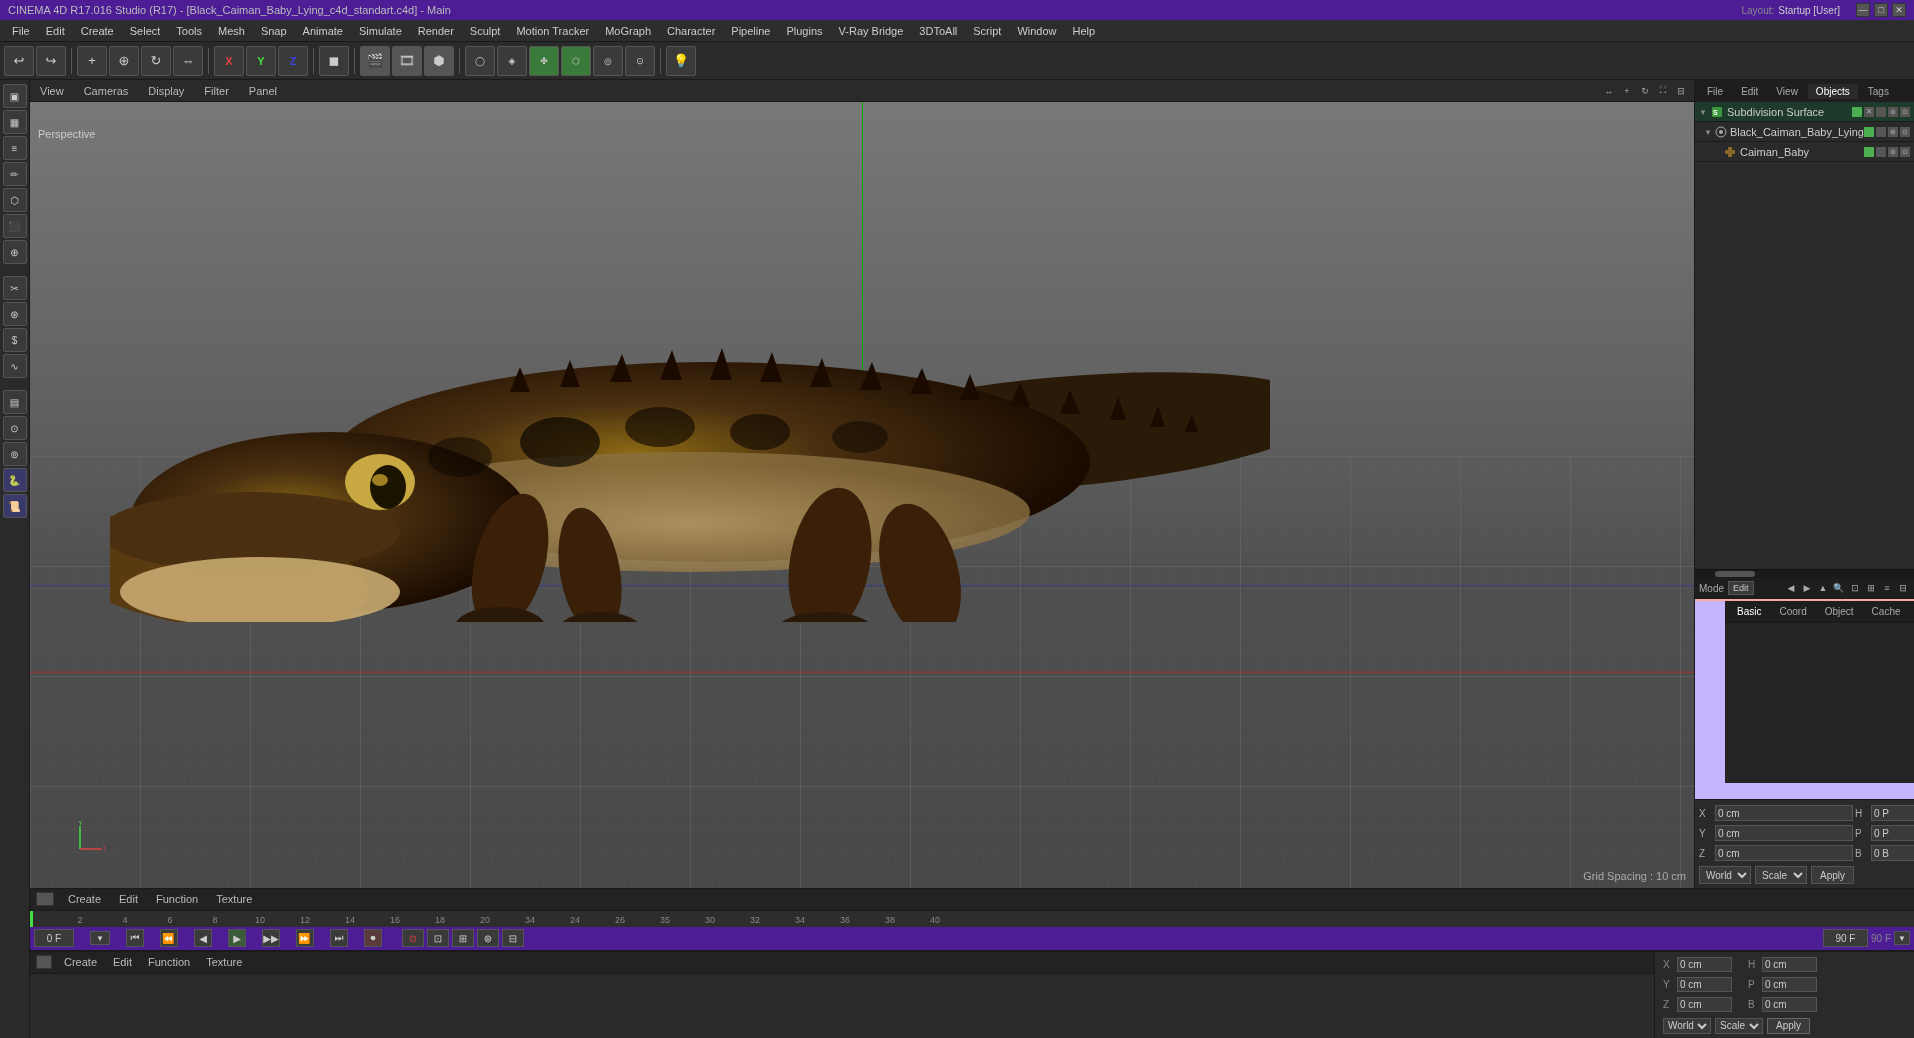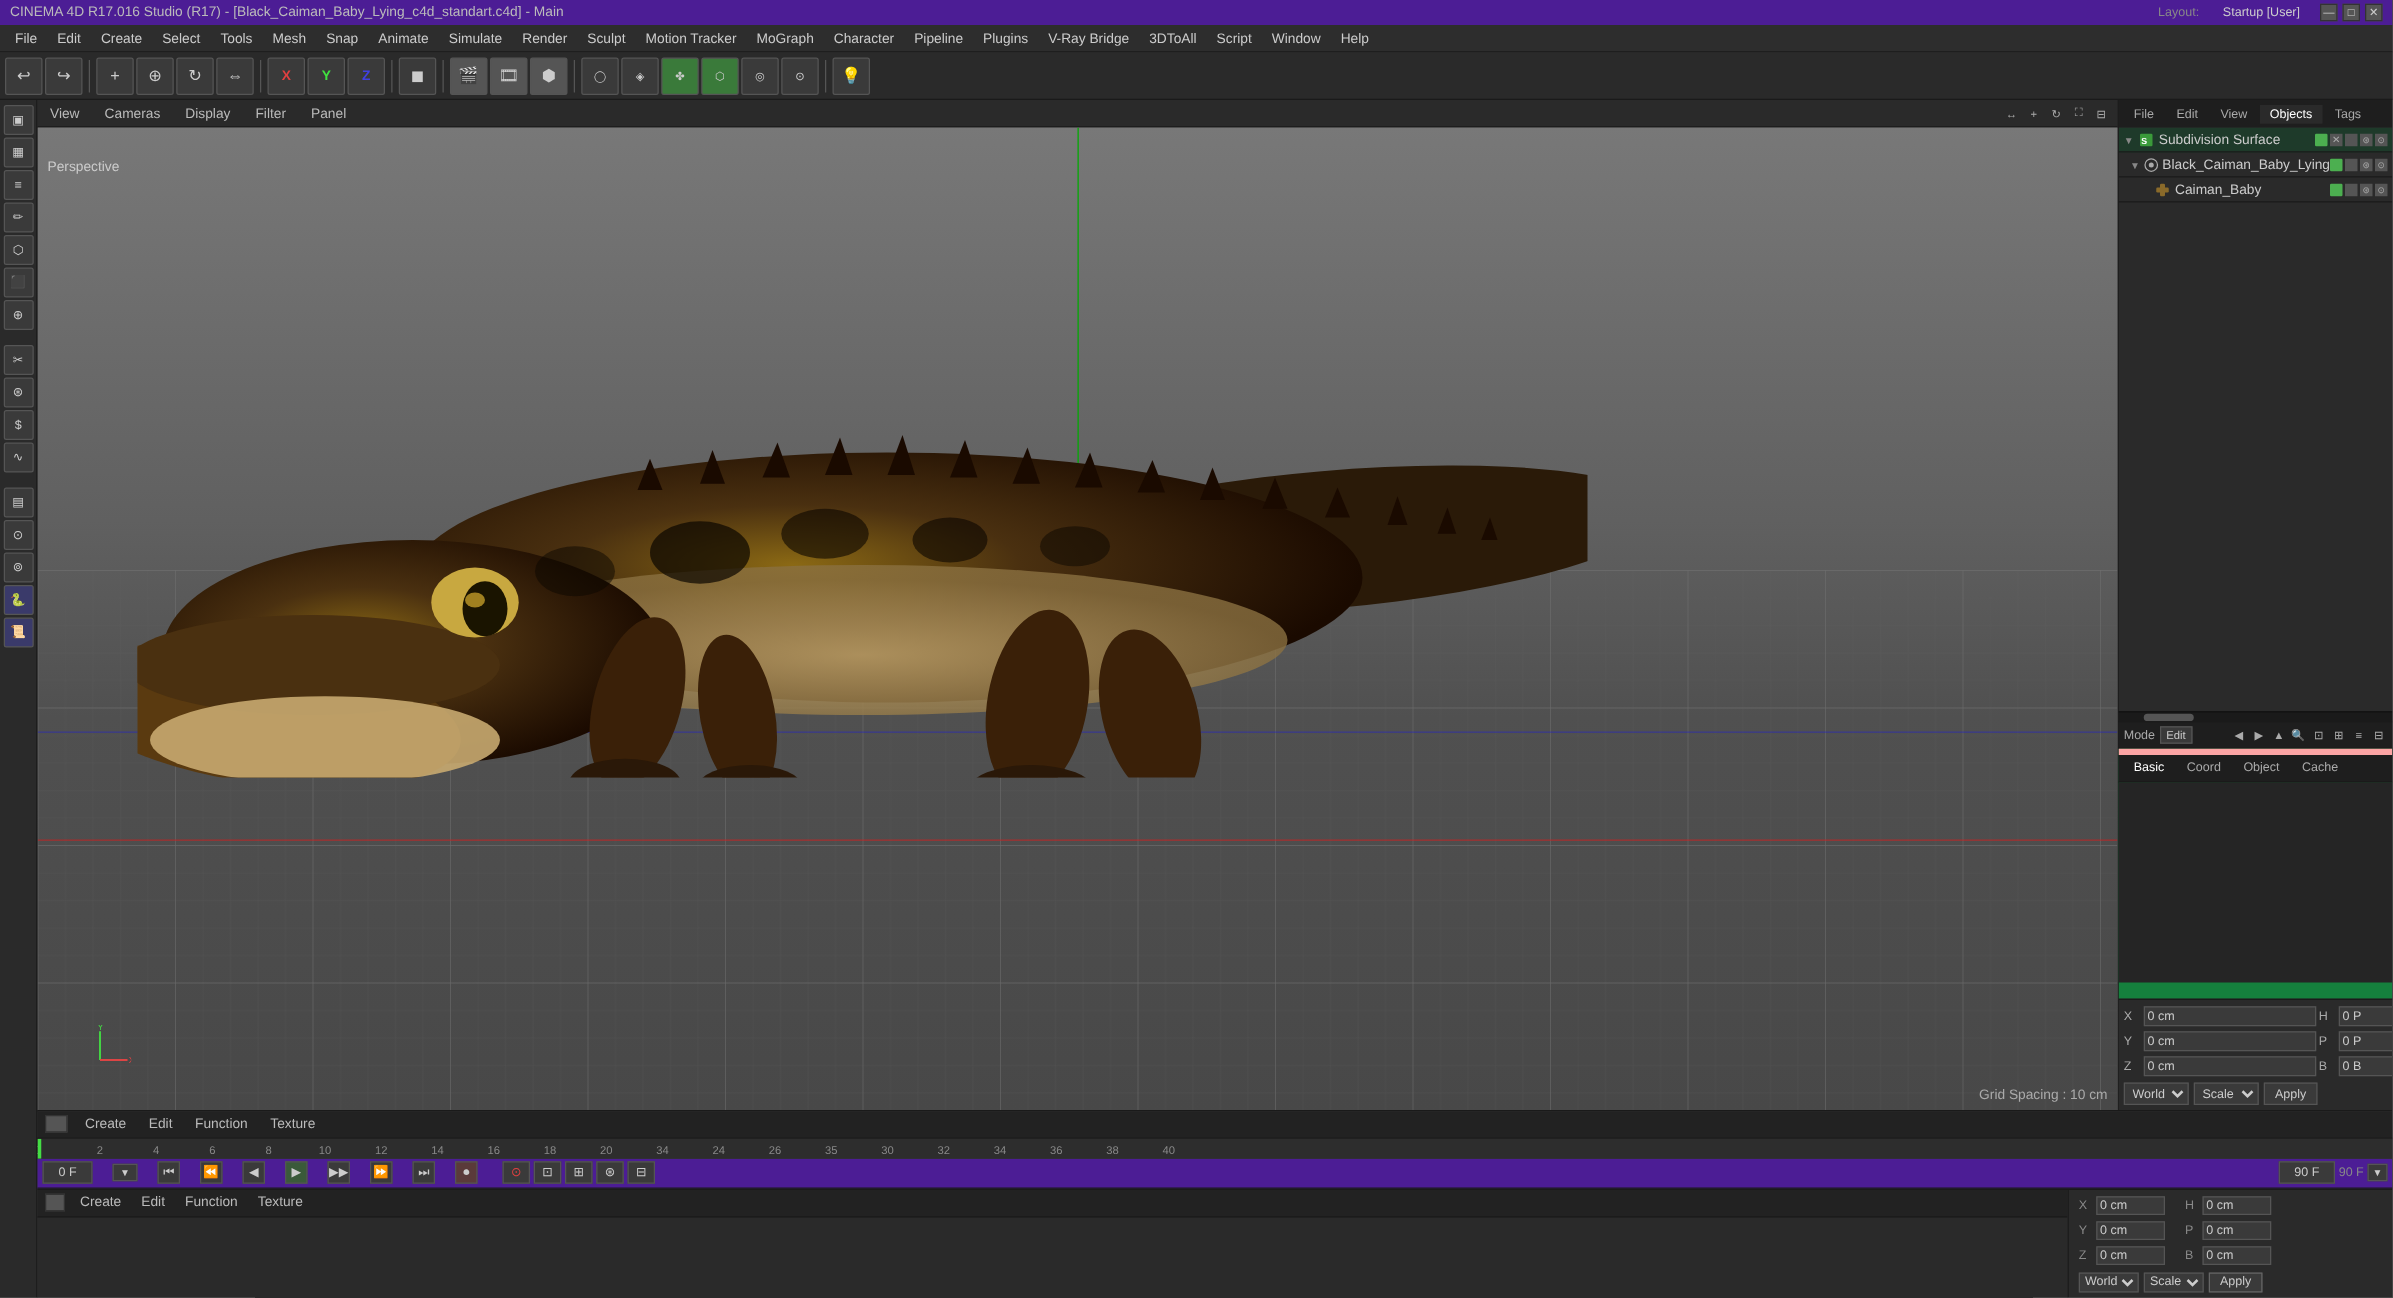--- a/index.html
+++ b/index.html
@@ -551,23 +551,24 @@
     }
     .dot-green { width: 10px; height: 10px; background: #4caf50; border-radius: 1px; }
 
     
     .subdiv-surface-item {
       background: #1e3a2a;
     }
 
     
     #rp-attr-panel {
-      border-top: 5px solid #fca5a5;
-      background: #15803d;
+      border-top: 2px solid #fca5a5;
+      background: #c4b5fd;
       height: 200px;
+      padding-left: 30px;
     }
 
     #rp-attr-tabs {
       height: 22px;
       background: #1e1e1e;
       display: flex;
       align-items: center;
       padding: 0 4px;
       gap: 2px;
       border-bottom: 1px solid #1a1a1a;
@@ -624,21 +625,21 @@
       transform: translateX(-50%);
     }
   </style>
 </head>
 <body>
 
 <div id="app-container">
 
   <div id="title-bar">
     <span class="title-text">CINEMA 4D R17.016 Studio (R17) - [Black_Caiman_Baby_Lying_c4d_standart.c4d] - Main</span>
-    <div style="display:flex;align-items:center;gap:19px;font-size:10px;color:#888;">
+    <div style="display:flex;align-items:center;gap:4px;font-size:10px;color:#888;">
       <span>Layout:</span>
       <span style="color:#ccc;">Startup [User]</span>
     </div>
     <div class="window-controls" style="margin-left:16px;">
       <div class="win-btn">—</div>
       <div class="win-btn">□</div>
       <div class="win-btn">✕</div>
     </div>
   </div>
 

